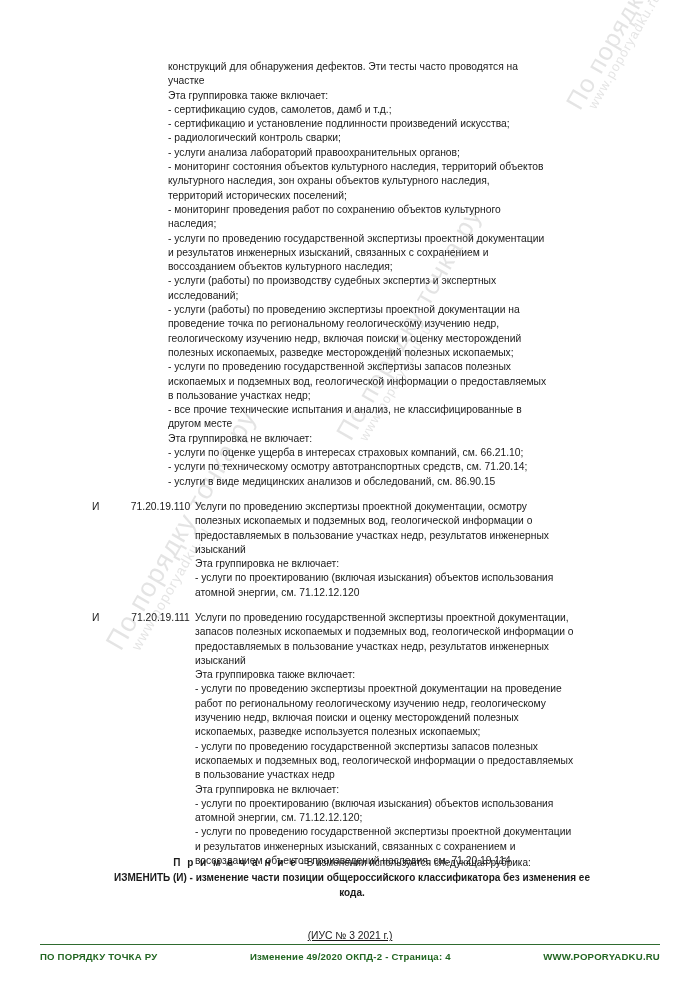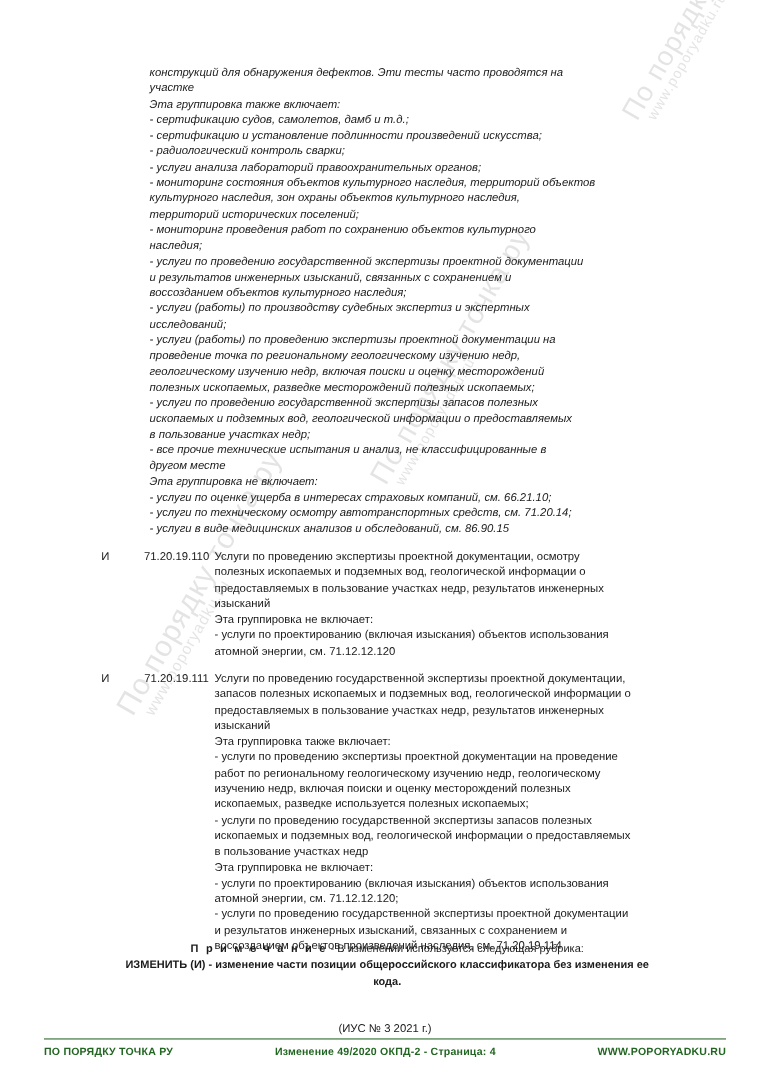--- a/index.html
+++ b/index.html
@@ -51,22 +51,21 @@
     top: 60px;
     width: 520px;
   }
   .para {
     font-size: 10.3px;
     line-height: 14.3px;
     text-align: left;
     margin: 0;
   }
   .intro-block {
-    margin-left: 44px;
-    font-style: italic;
+    margin-left: 76px;
   }
   .entry {
     display: flex;
     align-items: flex-start;
     margin-top: 11px;
   }
   .entry-mark {
     width: 34px;
     flex: 0 0 34px;
     font-size: 10.3px;
@@ -105,20 +104,21 @@
   .note-indent { display: block; font-weight: bold; }
 
   
   .issue {
     position: absolute;
     left: 0;
     top: 930px;
     width: 700px;
     text-align: center;
     font-size: 10.3px;
+    text-decoration: underline;
   }
 
   
   .footer {
     position: absolute;
     left: 0;
     bottom: 16px;
     width: 700px;
     height: 30px;
   }

